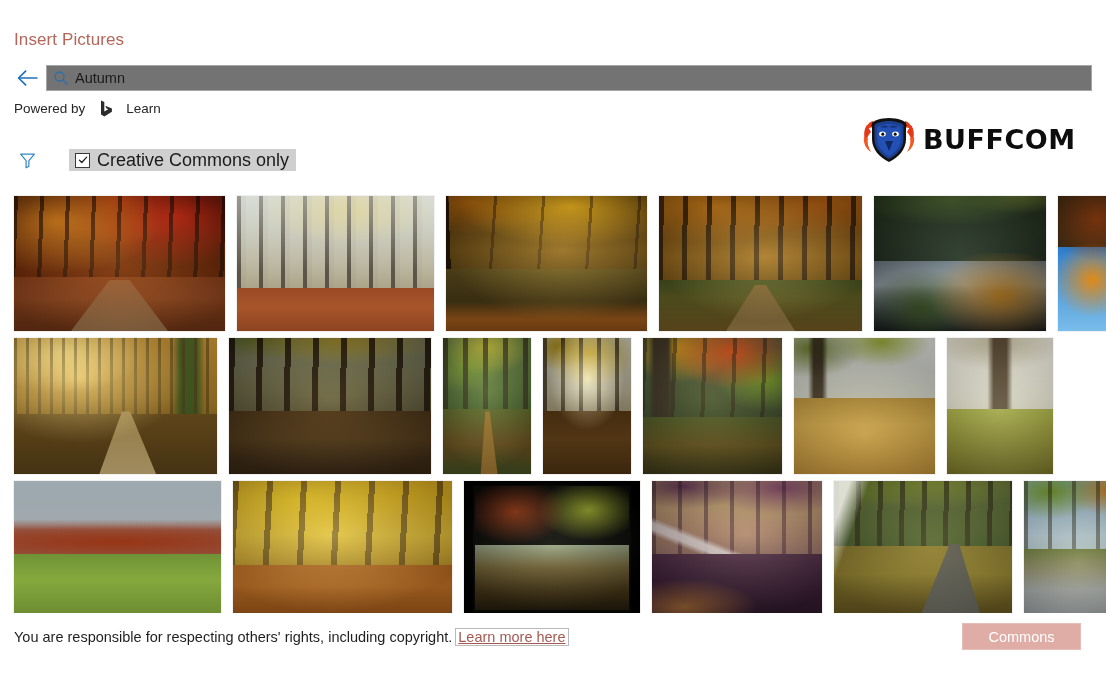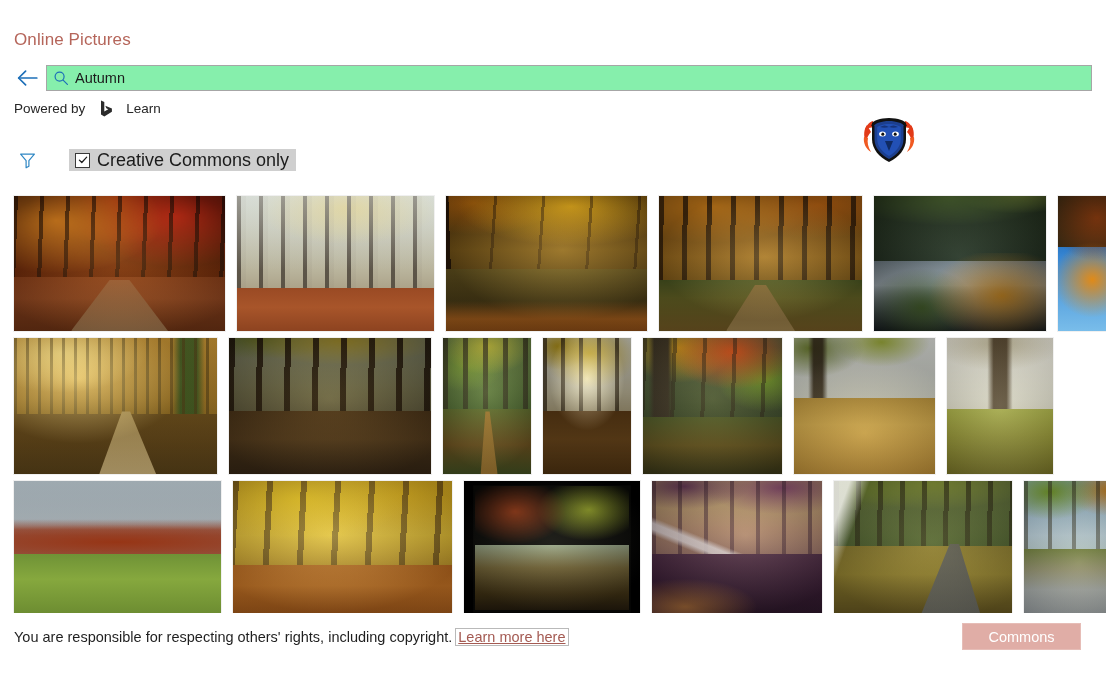--- a/index.html
+++ b/index.html
@@ -45,21 +45,21 @@
     justify-content: center;
     cursor: pointer;
   }
   .back-arrow svg { display: block; }
 
   .search-box {
     margin-left: 6px;
     flex: 1 1 auto;
     height: 26px;
     border: 1px solid #a6a6a6;
-    background: #86efac;
+    background: #737373;
     display: flex;
     align-items: center;
     box-sizing: border-box;
   }
   .search-mag {
     width: 28px;
     flex: 0 0 28px;
     display: flex;
     align-items: center;
     justify-content: center;
@@ -236,21 +236,21 @@
   .canopy   { position:absolute; left:-10%; right:-10%; top:-6%; height:72%; }
   .ground   { position:absolute; left:-5%; right:-5%; bottom:0; height:34%; }
   .trunks   { position:absolute; inset:0; }
   .path     { position:absolute; bottom:0; left:50%; transform:translateX(-50%); }
   .water    { position:absolute; left:0; right:0; bottom:0; height:42%; }
   .veil     { position:absolute; inset:0; }
 </style>
 </head>
 <body>
 
-<div class="dlg-title">Online Pictures</div>
+<div class="dlg-title">Insert Pictures</div>
 
 <div class="search-row">
   <div class="back-arrow">
     <svg width="22" height="18" viewBox="0 0 22 18" aria-hidden="true">
       <path d="M9.6 2.2 2.6 9l7 6.8" fill="none" stroke="#1d6fb8" stroke-width="1.7" stroke-linecap="round" stroke-linejoin="round"></path>
       <path d="M2.8 9h18" fill="none" stroke="#1d6fb8" stroke-width="1.7" stroke-linecap="round"></path>
     </svg>
   </div>
   <div class="search-box">
     <div class="search-mag">
@@ -307,20 +307,21 @@
       <path d="M28 11c6 0 11 2 11.8 3.3V26c0 7.2-5 13.2-11.8 17-6.8-3.8-11.8-9.8-11.8-17V14.3C17 13 22 11 28 11z" fill="#2250b5"></path>
       <ellipse cx="21.5" cy="21" rx="3.4" ry="2.5" fill="#ffffff"></ellipse>
       <ellipse cx="34.5" cy="21" rx="3.4" ry="2.5" fill="#ffffff"></ellipse>
       <ellipse cx="21.8" cy="21.2" rx="1.5" ry="1.6" fill="#111"></ellipse>
       <ellipse cx="34.2" cy="21.2" rx="1.5" ry="1.6" fill="#111"></ellipse>
       <path d="M24 28h8l-4 10z" fill="#0f2a63"></path>
       <path d="M19 14c3-2 6-2 9 0-3 1-6 1-9 0z" fill="#16337a"></path>
       <path d="M37 14c-3-2-6-2-9 0 3 1 6 1 9 0z" fill="#16337a"></path>
     </svg>
   </span>
+  <span class="brand-word">BUFFCOM</span>
 </div>
 
 <div class="results">
   <div class="grid-row row1">
       <div class="thumb" title="Red maple forest road covered in fallen leaves" style="width: 211px; height: 135px;">
         <div class="sky" style="background:linear-gradient(180deg,#3b1408,#6d2406 55%,#7d3410)"></div>
         <div class="canopy" style="background:radial-gradient(60% 70% at 25% 30%,#f08a1e,rgba(240,138,30,0) 70%),radial-gradient(55% 65% at 72% 26%,#e02914,rgba(224,41,20,0) 72%),radial-gradient(45% 55% at 48% 12%,#c9400f,rgba(201,64,15,0) 75%);height:80%"></div>
         <div class="trunks" style="background:repeating-linear-gradient(92deg,rgba(25,8,3,.85) 0 4px,rgba(25,8,3,0) 4px 26px);opacity:.75"></div>
         <div class="ground" style="background:linear-gradient(180deg,#8a3b18,#9c4a22 40%,#7d3a17);height:40%"></div>
         <div class="path" style="width:46%;height:38%;background:linear-gradient(180deg,#9a5a36,#b08256);clip-path:polygon(40% 0,60% 0,100% 100%,0 100%)"></div>

